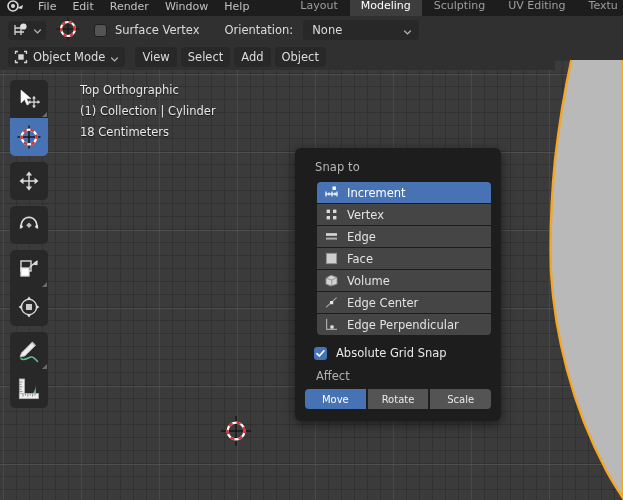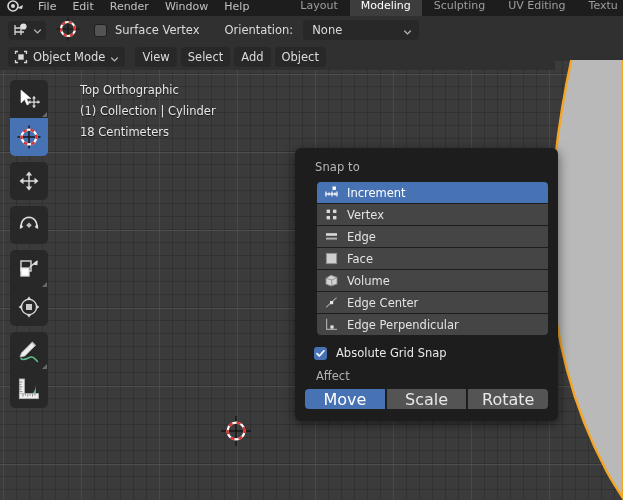--- a/index.html
+++ b/index.html
@@ -133,21 +133,21 @@
   .tool-btn.active { background: #4772b3; }
   .tool-corner {
     position: absolute; right: 1px; bottom: 1px;
     width: 0; height: 0;
     border-left: 5px solid transparent;
     border-bottom: 5px solid #6b6b6b;
   }
 
   
   .snap-panel {
-    position: absolute; left: 295px; top: 148px; width: 263px;
+    position: absolute; left: 295px; top: 148px; width: 206px;
     background: #1d1d1d; border-radius: 6px;
     padding: 10px 10px 12px 10px;
     box-shadow: 0 3px 12px rgba(0,0,0,.55);
     z-index: 10;
   }
   .snap-title {
     font-size: 11.5px; color: #b6b6b6; padding: 2px 0 8px 10px; letter-spacing: .1px;
   }
   .snap-list { display: flex; flex-direction: column; gap: 1px; padding-left: 12px; }
   .snap-row {
@@ -164,21 +164,21 @@
   }
   .cb-on {
     width: 13px; height: 13px; border-radius: 3px; background: #4772b3;
     display: flex; align-items: center; justify-content: center; flex: 0 0 auto;
   }
   .cb-label { font-size: 11.5px; color: #e8e8e8; }
   .affect-label { font-size: 11.5px; color: #b0b0b0; margin: 9px 0 6px 11px; }
   .affect-row { display: flex; gap: 2px; }
   .affect-btn {
     flex: 1; height: 20px; background: #545454; color: #e8e8e8;
-    display: flex; align-items: center; justify-content: center; font-size: 16px;
+    display: flex; align-items: center; justify-content: center; font-size: 10px;
   }
   .affect-btn:first-child { border-radius: 4px 0 0 4px; background: #4772b3; color:#fff; }
   .affect-btn:last-child { border-radius: 0 4px 4px 0; }
 </style>
 </head>
 <body>
 
 <div id="app">
 
   <div class="topbar">
@@ -492,18 +492,18 @@
           <path d="M2 5.6 L4.3 8 L9 2.8" fill="none" stroke="#ffffff" stroke-width="1.7" stroke-linecap="round" stroke-linejoin="round"></path>
         </svg>
       </span>
       <span class="cb-label">Absolute Grid Snap</span>
     </div>
 
     <div class="affect-label">Affect</div>
 
     <div class="affect-row">
       <div class="affect-btn">Move</div>
+      <div class="affect-btn">Rotate</div>
       <div class="affect-btn">Scale</div>
-      <div class="affect-btn">Rotate</div>
     </div>
   </div>
 
 </div>
 
 </body></html>

